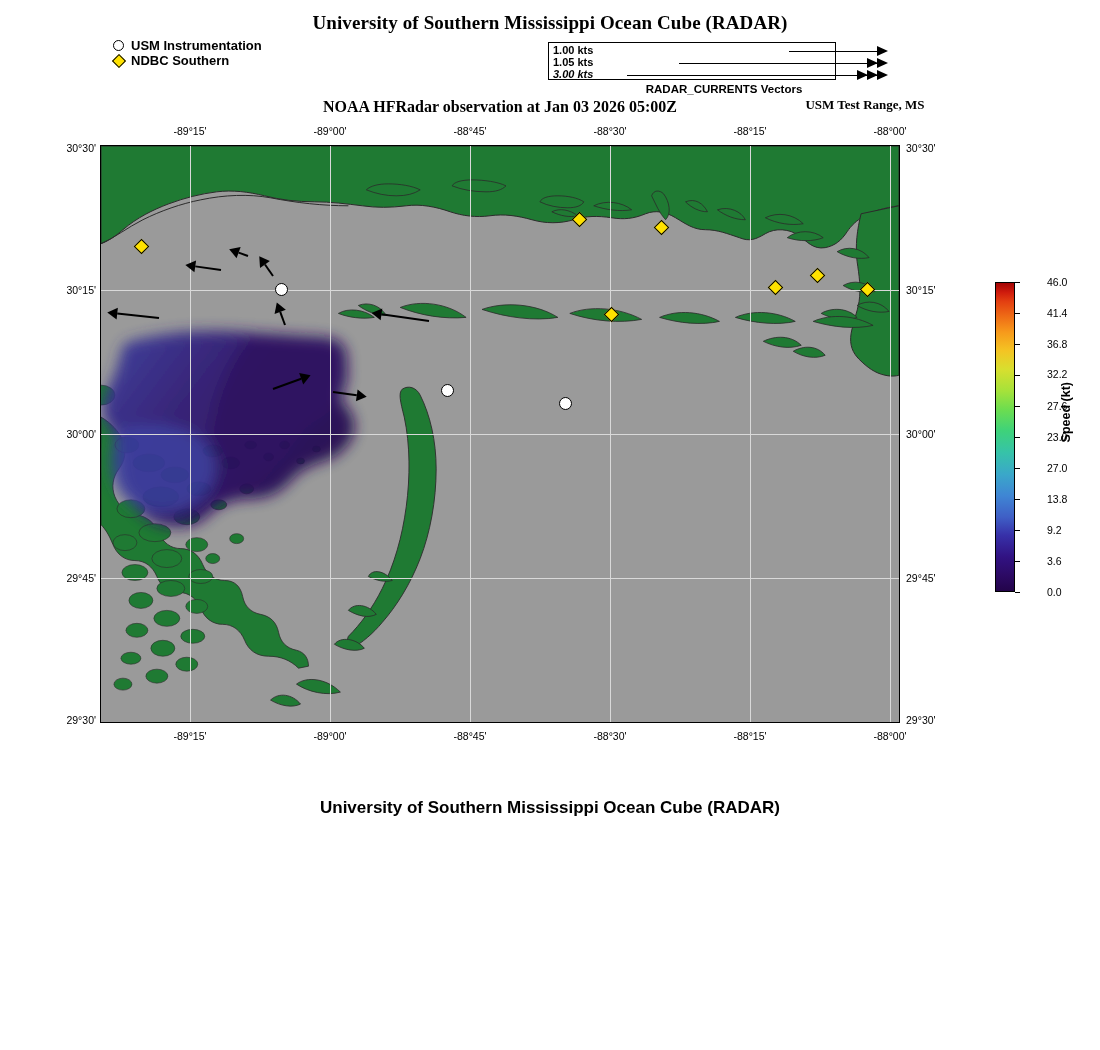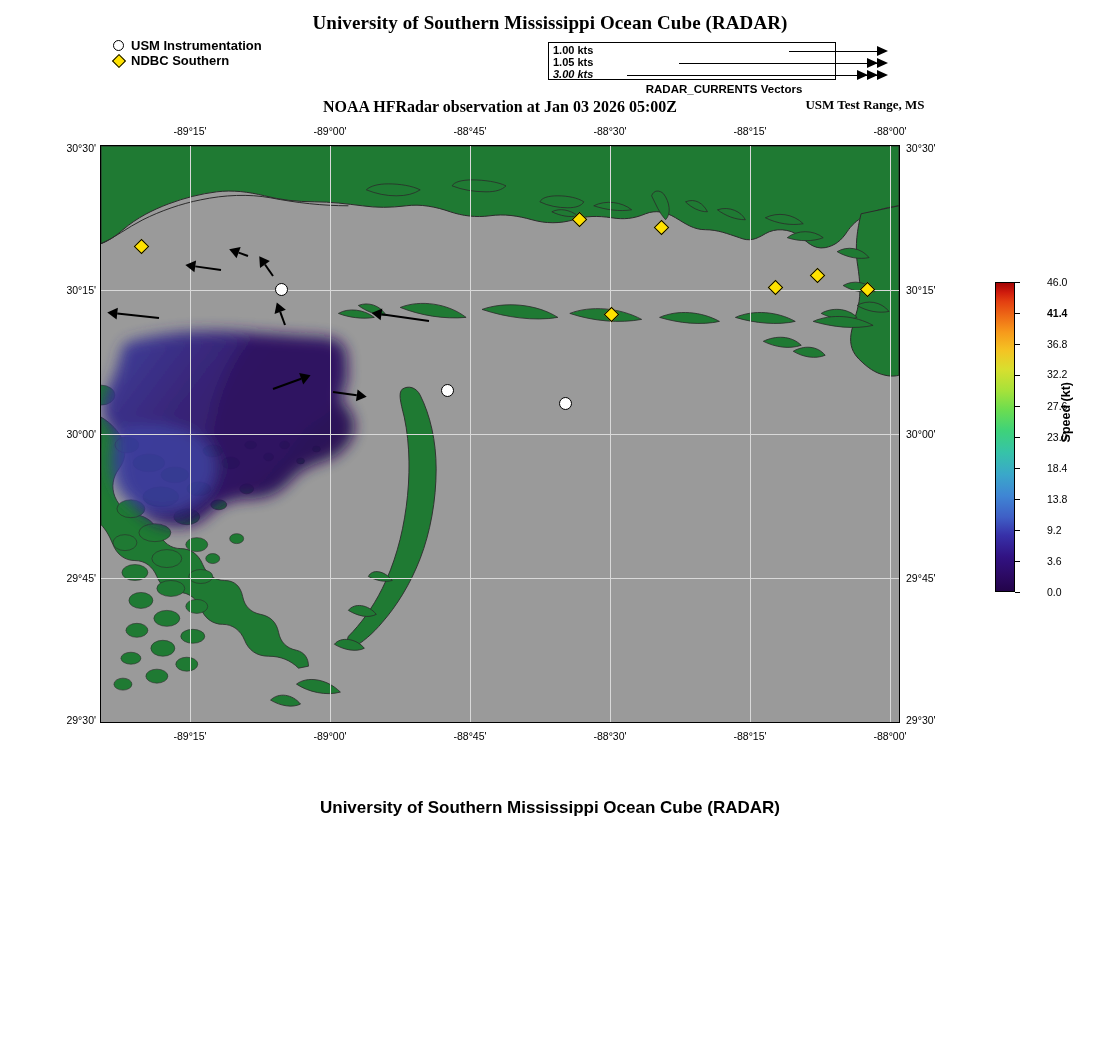--- a/index.html
+++ b/index.html
@@ -550,26 +550,26 @@
   <div class="cb-tick" style="top:93px;"></div>
   <div class="cb-tick" style="top:124px;"></div>
   <div class="cb-tick" style="top:155px;"></div>
   <div class="cb-tick" style="top:186px;"></div>
   <div class="cb-tick" style="top:217px;"></div>
   <div class="cb-tick" style="top:248px;"></div>
   <div class="cb-tick" style="top:279px;"></div>
   <div class="cb-tick" style="top:310px;"></div>
 
   <div class="cb-tick-lbl" style="top:0px;">46.0</div>
-  <div class="cb-tick-lbl" style="top:31px;font-weight:bold;">41.4</div>
+  <div class="cb-tick-lbl" style="top:31px;">41.4</div>
   <div class="cb-tick-lbl" style="top:62px;">36.8</div>
   <div class="cb-tick-lbl" style="top:92px;">32.2</div>
   <div class="cb-tick-lbl" style="top:124px;">27.6</div>
   <div class="cb-tick-lbl" style="top:155px;">23.0</div>
-  <div class="cb-tick-lbl" style="top:186px;">18.4</div>
+  <div class="cb-tick-lbl" style="top:186px;">27.0</div>
   <div class="cb-tick-lbl" style="top:217px;">13.8</div>
   <div class="cb-tick-lbl" style="top:248px;">9.2</div>
   <div class="cb-tick-lbl" style="top:279px;">3.6</div>
   <div class="cb-tick-lbl" style="top:310px;">0.0</div>
 
   <div id="cb-title">Speed (kt)</div>
 </div>
 
 <div class="abs" id="bottom-title">University of Southern Mississippi Ocean Cube (RADAR)</div>
 

